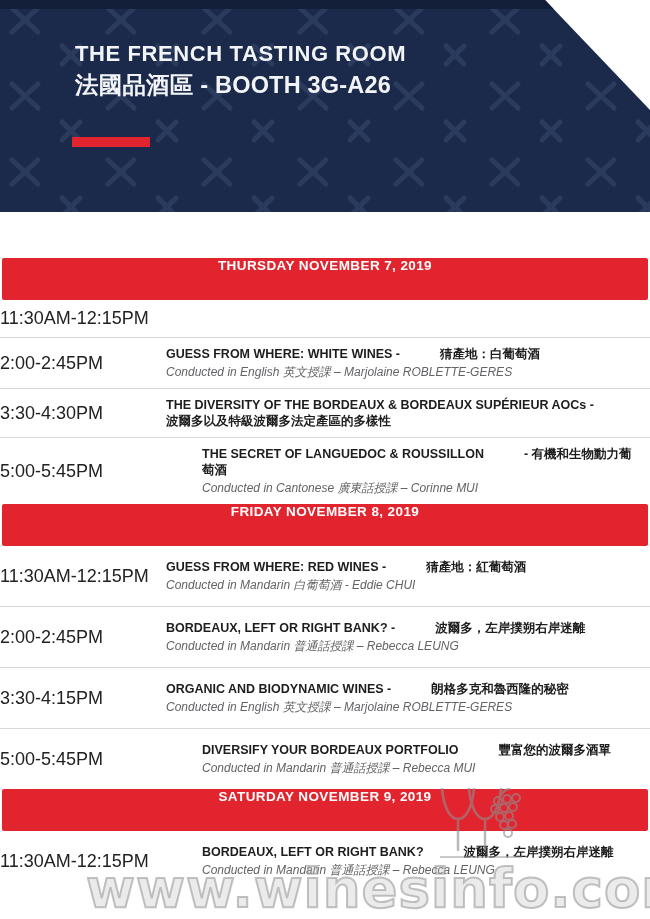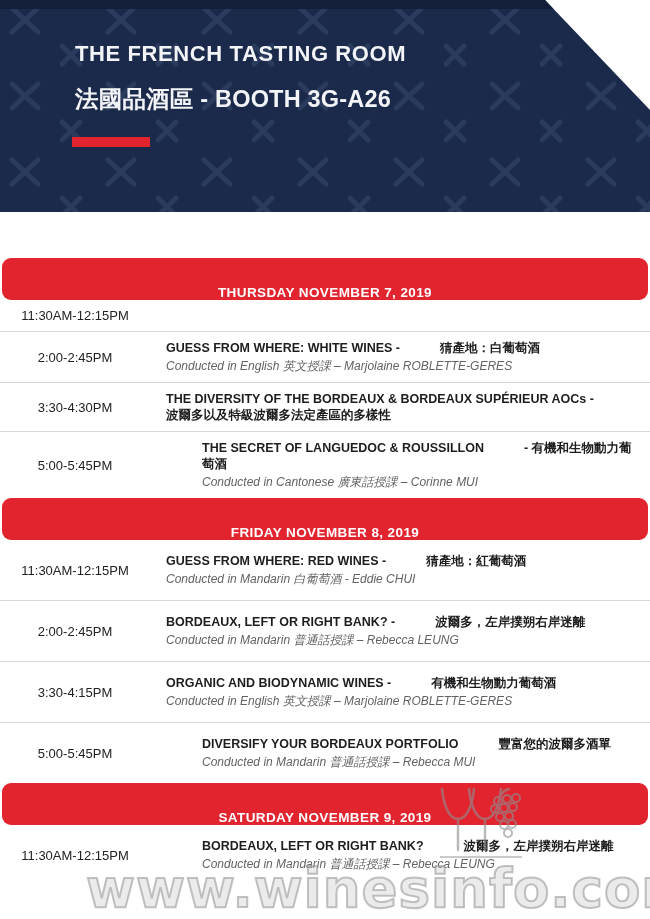--- a/index.html
+++ b/index.html
@@ -6,33 +6,33 @@
   body{width:650px;height:919px;background:#ffffff;font-family:"Liberation Sans","DejaVu Sans",sans-serif;}
   .page{position:relative;width:650px;height:919px;overflow:hidden;background:#ffffff;}
 
   
   .banner{position:absolute;top:0;left:0;width:650px;height:212px;background:#1b2a4a;
           clip-path:polygon(0 0,545px 0,100% 110px,100% 100%,0 100%);}
   .banner-pattern{position:absolute;top:0;left:0;}
   .banner-topstripe{position:absolute;top:0;left:0;width:100%;height:9px;background:#131f38;}
   .banner-titles{position:absolute;left:75px;top:40px;color:#f2f4f7;}
   .t-en{font-size:22px;font-weight:600;letter-spacing:.6px;line-height:28px;white-space:nowrap;}
-  .t-zh{font-size:23.5px;font-weight:700;letter-spacing:.2px;line-height:32px;margin-top:15px;white-space:nowrap;}
+  .t-zh{font-size:23.5px;font-weight:700;letter-spacing:.2px;line-height:32px;margin-top:1px;white-space:nowrap;}
   .red-bar{position:absolute;left:72px;top:137px;width:78px;height:10px;background:#e2242f;}
 
   
   .schedule{position:absolute;top:258px;left:0;right:0;}
-  .day-band{height:42px;margin:0 2px;background:#e2242f;border-radius:9px;display:flex;align-items:flex-end;justify-content:center;}
+  .day-band{height:42px;margin:0 2px;background:#e2242f;border-radius:2px;display:flex;align-items:flex-start;justify-content:center;}
   .day-band span{color:#ffffff;font-weight:bold;font-size:13.5px;letter-spacing:.4px;}
   .row{display:flex;align-items:center;border-bottom:1px solid #d8d8d8;}
   .rows .row:last-child{border-bottom:none;gap:36px;}
   .sec-thu .row{padding:8px 0;}
   .sec-fri .row{padding:13px 0;}
   .sec-sat .row{padding:13px 0 14px;}
-  .time{width:150px;flex:none;text-align:center;font-size:13px;color:#222222;}
+  .time{width:150px;flex:none;text-align:left;font-size:18px;color:#222222;}
   .detail{flex:1;padding:0 8px 0 16px;}
   .s-title{font-weight:bold;font-size:12.5px;color:#1d1d1f;line-height:16px;}
   .zh-inline{margin-left:40px;}
   .s-conducted{font-style:italic;font-size:12px;color:#626366;line-height:16px;margin-top:2px;}
 
   
   .wm-logo{position:absolute;left:438px;top:788px;opacity:.62;z-index:6;}
   .wm-text{position:absolute;left:86px;top:858px;z-index:6;white-space:nowrap;
            font-family:"DejaVu Sans",sans-serif;font-size:53px;font-weight:bold;letter-spacing:1px;
            color:rgba(190,190,190,.30);-webkit-text-stroke:2px rgba(145,145,145,.55);}
@@ -120,21 +120,21 @@
             <div class="s-title">
               <span>BORDEAUX, LEFT OR RIGHT BANK? -</span><span class="zh-inline">波爾多，左岸撲朔右岸迷離</span>
             </div>
             <div class="s-conducted">Conducted in Mandarin 普通話授課 – Rebecca LEUNG</div>
           </div>
         </div>
         <div class="row">
           <div class="time">3:30-4:15PM</div>
           <div class="detail">
             <div class="s-title">
-              <span>ORGANIC AND BIODYNAMIC WINES -</span><span class="zh-inline">有機和生物動力葡萄酒</span>
+              <span>ORGANIC AND BIODYNAMIC WINES -</span><span class="zh-inline">朗格多克和魯西隆的秘密</span>
             </div>
             <div class="s-conducted">Conducted in English 英文授課 – Marjolaine ROBLETTE-GERES</div>
           </div>
         </div>
         <div class="row">
           <div class="time">5:00-5:45PM</div>
           <div class="detail">
             <div class="s-title">
               <span>DIVERSIFY YOUR BORDEAUX PORTFOLIO</span><span class="zh-inline">豐富您的波爾多酒單</span>
             </div>

